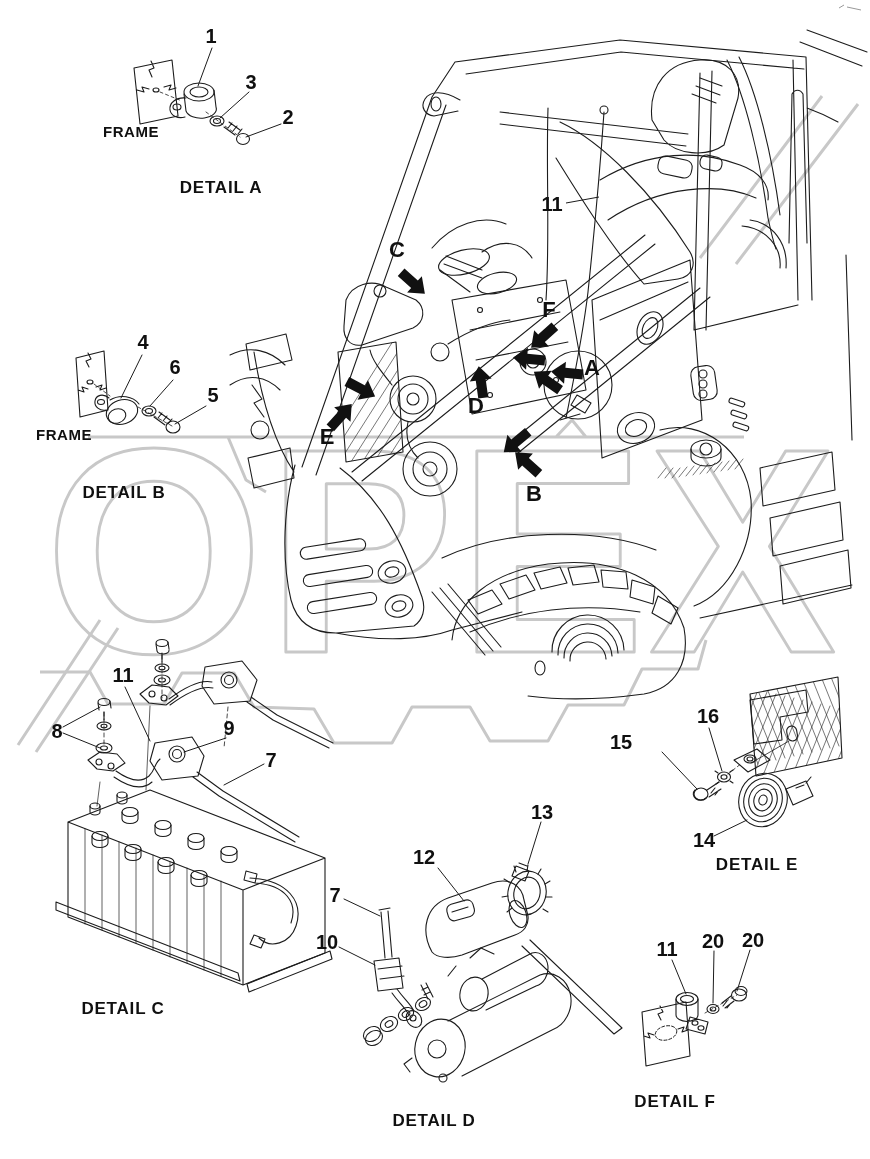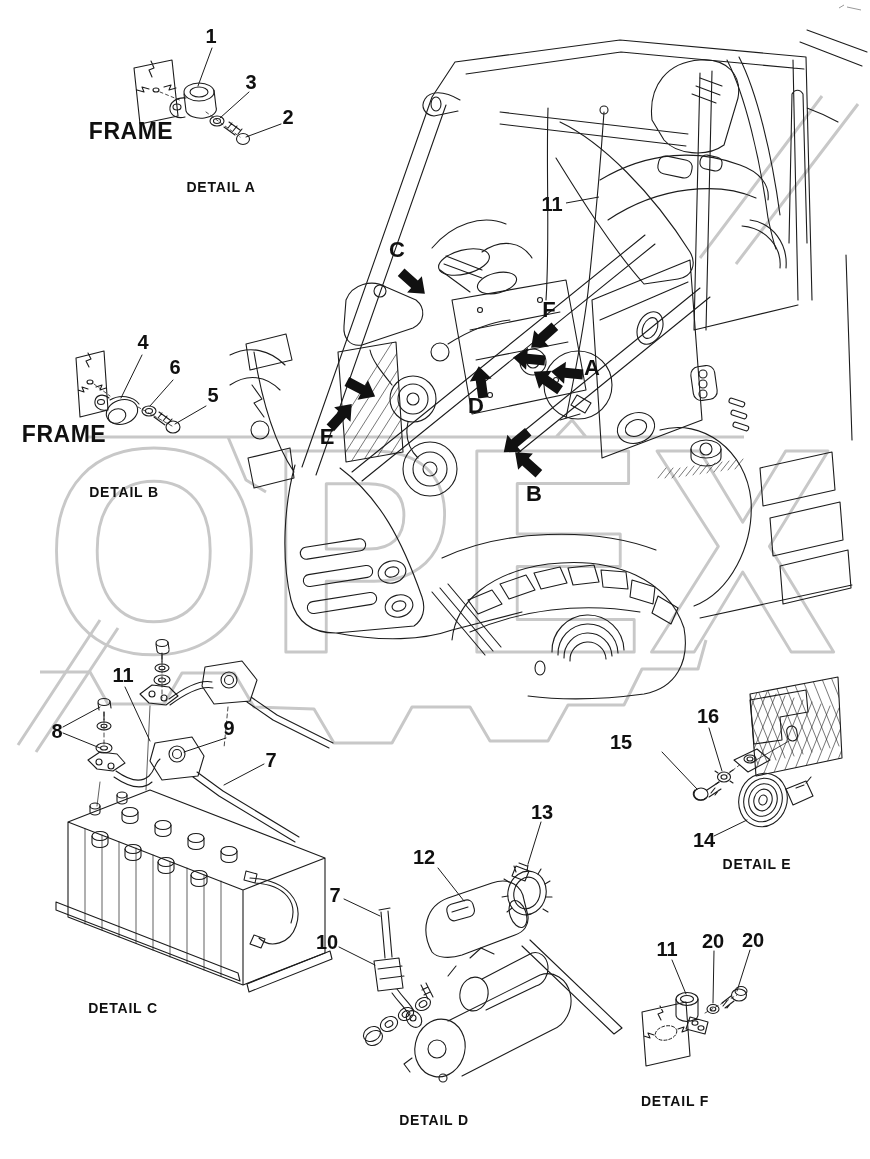--- a/index.html
+++ b/index.html
@@ -8,22 +8,22 @@
     font-family:"Liberation Sans",sans-serif;overflow:hidden;
   }
   .canvas svg{position:absolute;left:0;top:0;}
   .lbl{
     position:absolute;transform:translate(-50%,-50%);
     font-weight:bold;color:#101010;white-space:nowrap;line-height:1;
     user-select:none;
   }
   .num{font-size:20px;}
   .zone{font-size:22px;}
-  .title{font-size:14px;letter-spacing:.8px;}
-  .frame{font-size:23px;letter-spacing:.5px;}
+  .title{font-size:17px;letter-spacing:.8px;}
+  .frame{font-size:15px;letter-spacing:.5px;}
 </style>
 </head>
 <body>
 
 <div class="canvas">
 
 <svg width="870" height="1159" viewBox="0 0 870 1159">
   <defs>
     <clipPath id="radClip">
           <polygon points="338,352 396,342 403,452 346,462"></polygon>

